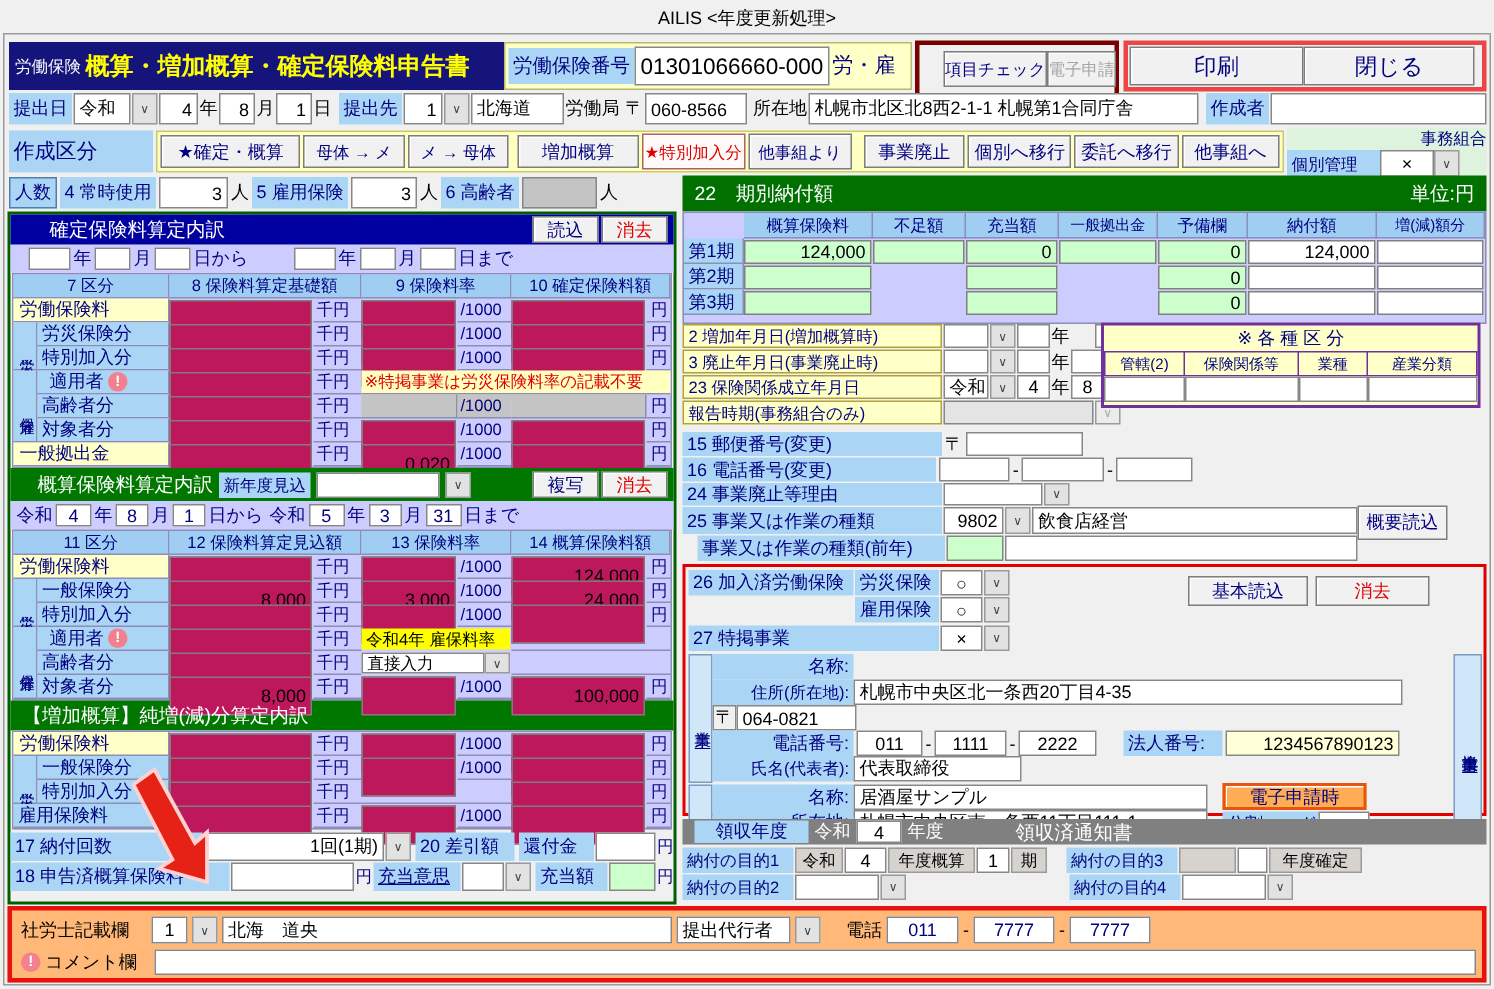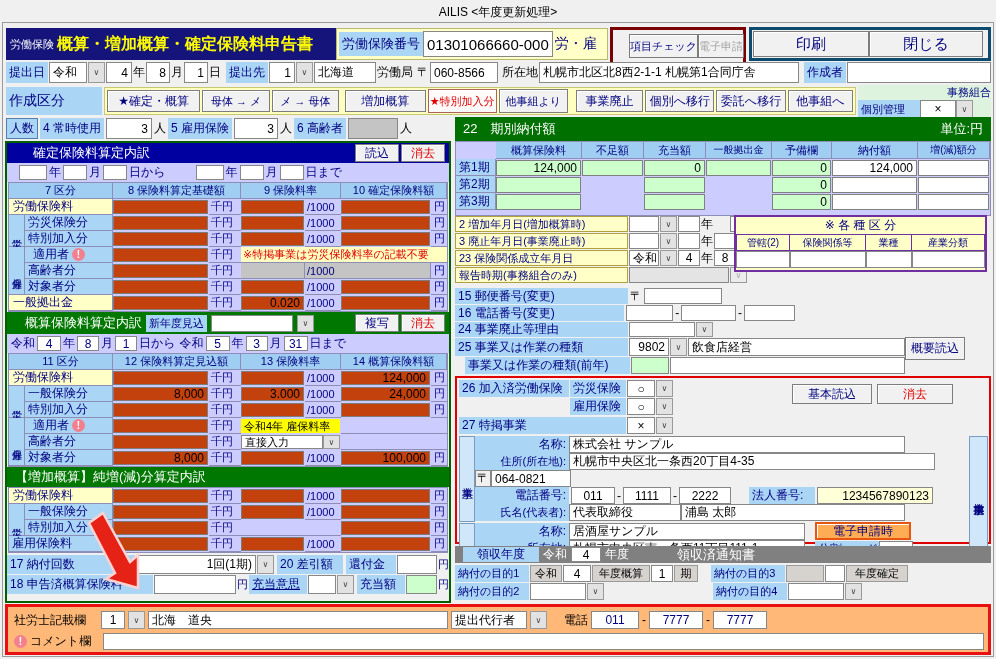--- a/index.html
+++ b/index.html
@@ -23,21 +23,21 @@
 .btn.dis{color:#a6a6a6}
 .warn{width:13px;height:13px;border-radius:50%;background:#f2808f;color:#fff;font-weight:bold;display:inline-flex;align-items:center;justify-content:center;font-size:10px;flex:none}
 .grid{display:grid;background:#ccccff;border:1px solid #8d8db8}
 .t1{grid-template-columns:16px 88px 96px 32px 64px 36px 1fr 16px;grid-auto-rows:16px}
 .t2{grid-template-columns:40px 86px 62px 62px 66px 60px 86px 1fr;grid-auto-rows:17px}
 .s2{grid-column:span 2}.s4{grid-column:span 4}.rs2{grid-row:span 2}.rs3{grid-row:span 3}
 .hc{background:#9fcef2;color:#000080;display:flex;align-items:center;justify-content:center;border-right:1px solid #8d8db8;border-bottom:1px solid #8d8db8;white-space:nowrap;font-size:11px}
 .rl{background:#abd5f5;color:#000080;display:flex;align-items:center;padding:0 3px;border-right:1px solid #8d8db8;border-bottom:1px solid #8d8db8;white-space:nowrap}
 .rly{background:#ffffc8;color:#000080;display:flex;align-items:center;padding:0 4px;border-right:1px solid #8d8db8;border-bottom:1px solid #8d8db8;white-space:nowrap}
 .vg{background:#abd5f5;color:#000080;writing-mode:vertical-rl;text-orientation:upright;display:flex;align-items:center;justify-content:center;border-right:1px solid #8d8db8;border-bottom:1px solid #8d8db8;font-size:10px;line-height:16px}
-.tin{background:#c2410c;border:1px solid #7d7d7d;margin:1px 1px 1px 0;display:flex;align-items:center;padding:0 3px;white-space:nowrap;overflow:hidden}
+.tin{background:#be185d;border:1px solid #7d7d7d;margin:1px 1px 1px 0;display:flex;align-items:center;padding:12px 3px;white-space:nowrap;overflow:hidden}
 .uc{color:#000080;display:flex;align-items:center;padding:0 2px;font-size:11px;white-space:nowrap;border-bottom:1px solid #8d8db8}
 .ucy{color:#000080;display:flex;align-items:center;justify-content:flex-end;padding:0 2px;font-size:11px;border-bottom:1px solid #8d8db8}
 .gc{background:#c4c4c4;border-bottom:1px solid #8d8db8;border-right:1px solid #8d8db8}
 .ucg{background:#c4c4c4;color:#000080;display:flex;align-items:center;padding:0 2px;font-size:11px;border-bottom:1px solid #8d8db8}
 .lavc{border-bottom:1px solid #8d8db8}
 .notec{background:#ffffc0;color:#e00000;display:flex;align-items:center;padding:0 2px;font-size:11px;white-space:nowrap;border-bottom:1px solid #8d8db8;overflow:hidden}
 .badge{background:#ffff00;color:#000;display:flex;align-items:center;padding:0 3px;margin:1px 1px 1px 0;font-size:11px;white-space:nowrap}
 .tc{margin:1px 1px 0 0;border:1px solid #808080;display:flex;align-items:center;padding:0 3px;white-space:nowrap;overflow:hidden}
 .tc.g{background:#ccffcc}.tc.w{background:#fff}
 .rl2{background:#abd5f5;color:#000080;display:flex;align-items:center;padding:0 3px;border-right:1px solid #8d8db8;border-bottom:1px solid #8d8db8}
@@ -58,21 +58,21 @@
 </div>
 <div class="abs fx" style="left:336px;top:28px;width:272px;height:32px;background:#ffffc8;border:1px solid #b8b870;padding:2px">
   <span class="lb" style="height:24px;font-size:13px">労働保険番号</span>
   <span class="in" style="height:26px;font-size:15px">01301066660-000</span>
   <span class="txt navy" style="font-size:14px;margin-left:2px">労・雇</span>
 </div>
 <div class="abs fx" style="left:610px;top:27px;width:136px;height:34px;border:3px solid #7b0000;background:#f0f0f0;padding:16px">
   <span class="btn" style="width:76px;height:24px;font-size:11px">項目チェック</span>
   <span class="btn dis" style="width:50px;height:24px;font-size:11px">電子申請</span>
 </div>
-<div class="abs fx" style="left:749px;top:27px;width:242px;height:34px;border:3px solid #0c4a6e;background:#f0f0f0;padding:1px">
+<div class="abs fx" style="left:749px;top:27px;width:242px;height:34px;border:3px solid #ef4444;background:#f0f0f0;padding:1px">
   <span class="btn" style="width:116px;height:26px;font-size:15px">印刷</span>
   <span class="btn" style="width:114px;height:26px;font-size:15px">閉じる</span>
 </div>
 
 <div class="abs fx" style="left:6px;top:62px;width:985px;height:21px;gap:1px">
   <span class="lb">提出日</span>
   <span class="in" style="width:38px">令和</span>
     <span class="dd">∨</span>
   <span class="in num" style="width:26px">4</span>
     <span class="txt">年</span>
@@ -483,21 +483,20 @@
     <span class="btn abs" style="left:335px;top:6px;width:80px;height:20px">基本読込</span>
     <span class="btn red abs" style="left:420px;top:6px;width:76px;height:20px">消去</span>
     <div class="abs fx" style="left:2px;top:39px;height:17px;gap:1px">
       <span class="lb" style="width:167px">27 特掲事業</span>
       <span class="in ctr" style="width:28px">×</span>
         <span class="dd">∨</span>
     </div>
     <span class="vstrip abs" style="left:2px;top:58px;width:16px;height:86px">事業主</span>
     <div class="abs fx" style="left:18px;top:58px;height:17px;width:430px">
       <span class="lbr" style="width:94px">名称:</span>
-        <span class="in" style="flex:1">株式会社 サンプル</span>
     </div>
     <div class="abs fx" style="left:18px;top:75px;height:17px;width:460px">
       <span class="lbr" style="width:94px;font-size:11px">住所(所在地):</span>
         <span class="in" style="flex:1">札幌市中央区北一条西20丁目4-35</span>
     </div>
     <div class="abs fx" style="left:18px;top:92px;height:17px;width:200px">
       <span class="in ctr" style="width:16px;background:#f0f0f0">〒</span>
         <span class="in" style="width:80px">064-0821</span>
     </div>
     <div class="abs fx" style="left:18px;top:109px;height:17px;width:478px;gap:2px">
@@ -506,21 +505,20 @@
         <span class="txt">-</span>
       <span class="in ctr" style="width:48px">1111</span>
         <span class="txt">-</span>
       <span class="in ctr" style="width:52px">2222</span>
       <span class="lb" style="margin-left:16px;width:66px">法人番号:</span>
       <span class="in iny num" style="width:116px">1234567890123</span>
     </div>
     <div class="abs fx" style="left:18px;top:126px;height:17px;width:430px">
       <span class="lbr" style="width:94px;font-size:11px">氏名(代表者):</span>
       <span class="in" style="width:112px">代表取締役</span>
-      <span class="in" style="flex:1">浦島 太郎</span>
     </div>
     <span class="vstrip abs" style="left:2px;top:145px;width:16px;height:36px">事業</span>
     <div class="abs fx" style="left:18px;top:145px;height:17px;width:330px">
       <span class="lbr" style="width:94px">名称:</span>
         <span class="in" style="flex:1">居酒屋サンプル</span>
     </div>
     <span class="btn abs" style="left:358px;top:144px;width:96px;height:18px;background:#ffad55;border:2px solid #e85510">電子申請時</span>
     <div class="abs fx" style="left:18px;top:162px;height:17px;width:330px">
       <span class="lbr" style="width:94px">所在地:</span>
         <span class="in" style="flex:1">札幌市中央区南一条西11丁目111-1</span>

